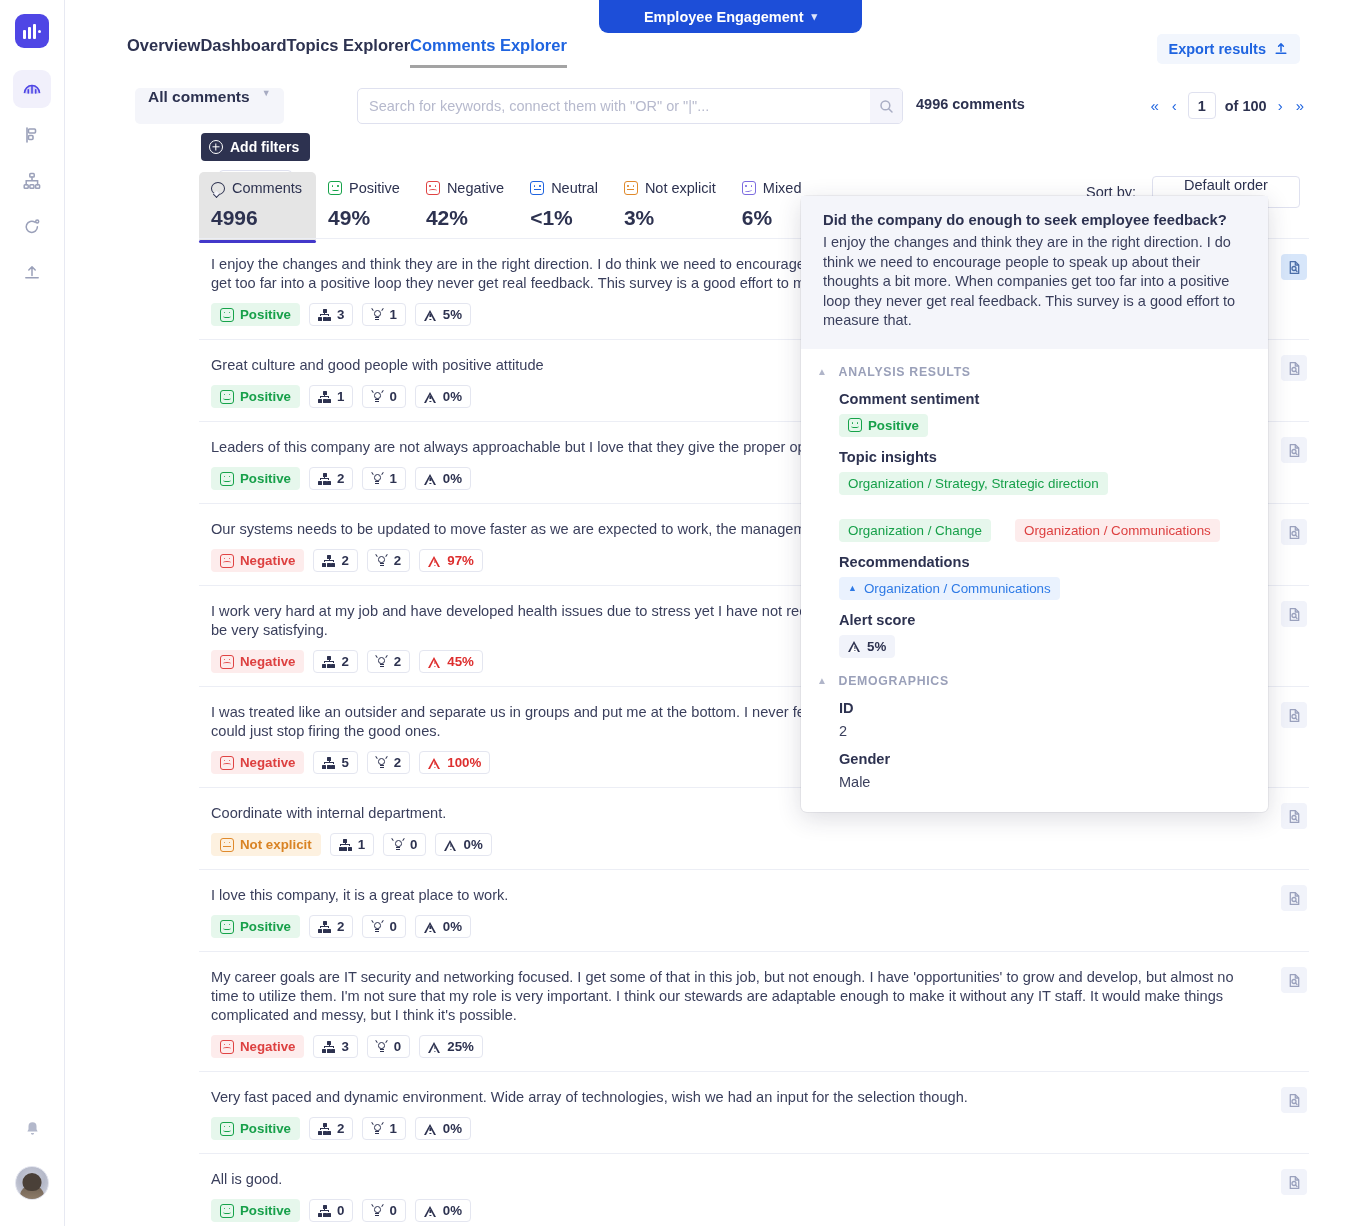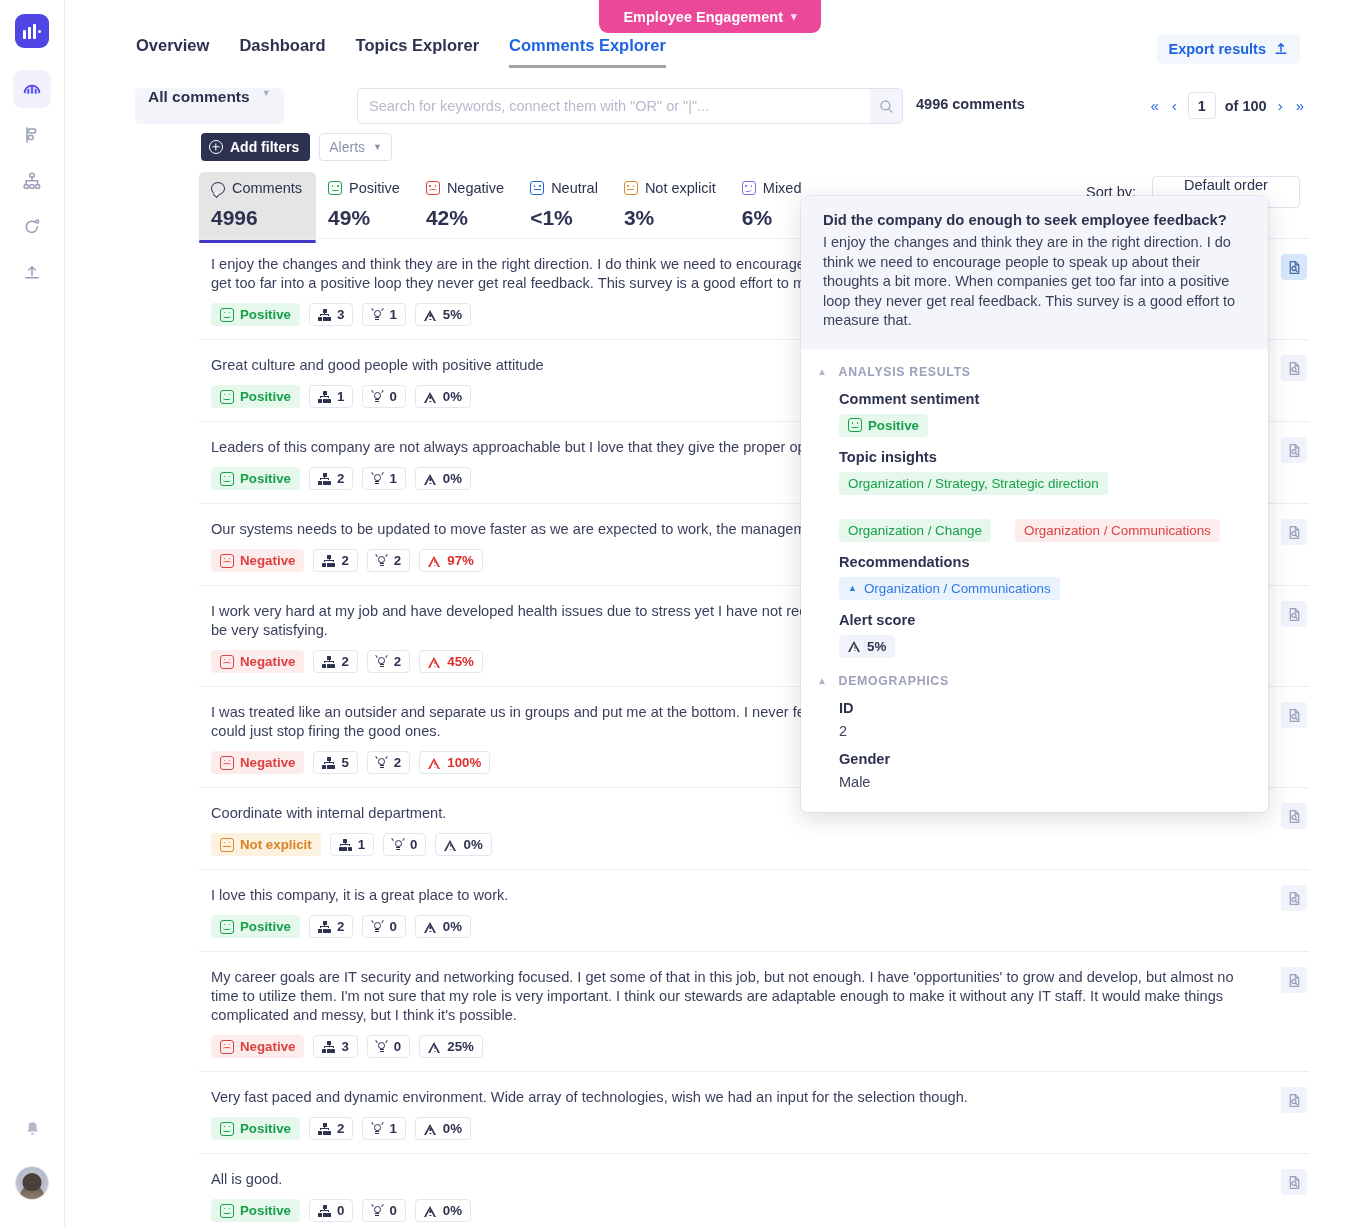--- a/index.html
+++ b/index.html
@@ -48,31 +48,31 @@
     background: linear-gradient(180deg, #6f6154 0%, #8b7a68 60%, #5f5346 100%);
   }
   .avatar::before {
     content: ""; position: absolute; left: 50%; top: 18%; transform: translateX(-50%);
     width: 19px; height: 18px; border-radius: 50% 50% 45% 45%;
     background: #4a4038; z-index: 2;
   }
 
   
   .project-pill {
-    position: absolute; left: 599px; top: 0; width: 222px; height: 33px;
-    background: #ec4899; color: #fff; border-radius: 0 0 9px 9px;
+    position: absolute; left: 599px; top: 0; width: 263px; height: 33px;
+    background: #1d4ed8; color: #fff; border-radius: 0 0 9px 9px;
     display: flex; align-items: center; justify-content: center; gap: 8px;
     font-size: 14.5px; font-weight: 600; cursor: pointer;
   }
   .project-pill .chev { font-size: 11px; opacity: .85; }
 
   
   .content { position: absolute; left: 65px; top: 0; right: 0; bottom: 0; }
 
-  .tabs { position: absolute; left: 71px; top: 36px; display: flex; gap: 30px; }
+  .tabs { position: absolute; left: 62px; top: 36px; display: flex; }
   .tab { font-size: 16.5px; font-weight: 600; color: #2d3250; padding-bottom: 10px; cursor: pointer; white-space: nowrap; }
   .tab.active { color: #1f64e0; border-bottom: 3px solid #a3a3a3; }
 
   .export-btn {
     position: absolute; right: 66px; top: 34px; height: 30px; padding: 0 12px;
     background: #f2f6fd; color: #1f64e0; border-radius: 5px;
     display: flex; align-items: center; gap: 8px;
     font-size: 14.5px; font-weight: 600; cursor: pointer;
   }
 
@@ -102,21 +102,21 @@
 
   .pager { position: absolute; right: 0; top: 4px; display: flex; align-items: center; gap: 9px; color: #1f64e0; font-size: 14px; }
   .pager .pg { cursor: pointer; font-size: 15px; padding: 0 2px; }
   .pager .pagebox {
     width: 28px; height: 27px; border: 1px solid #dfe1ef; border-radius: 4px;
     display: flex; align-items: center; justify-content: center;
     color: #2d3250; font-size: 14.5px; font-weight: 600; background: #fff; cursor: text;
   }
   .pager .oftxt { color: #2d3250; font-size: 14.5px; font-weight: 600; }
 
-  .filterrow { position: absolute; left: 136px; top: 133px; display: flex; gap: 9px; align-items: center; }
+  .filterrow { position: absolute; left: 136px; top: 133px; display: flex; gap: 9px; align-items: center; flex-direction: column; }
   .addfilters {
     height: 28px; padding: 0 11px 0 8px; background: #2d3250; color: #fff;
     border-radius: 4px; display: flex; align-items: center; gap: 7px;
     font-size: 14px; font-weight: 600; cursor: pointer;
   }
   .plus-ico {
     width: 14px; height: 14px; border-radius: 50%; border: 1.4px solid #fff;
     position: relative; display: inline-block;
   }
   .plus-ico::before, .plus-ico::after {

